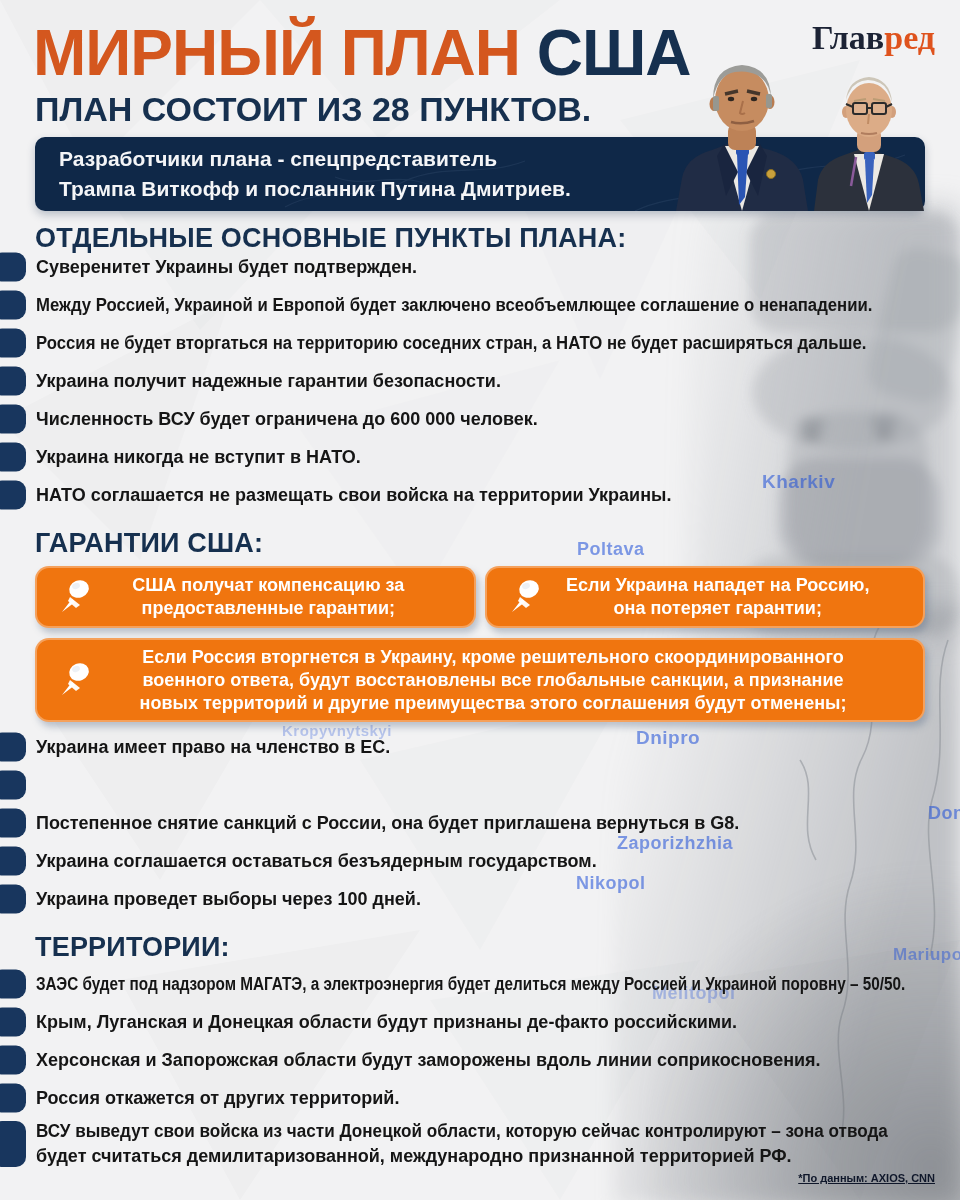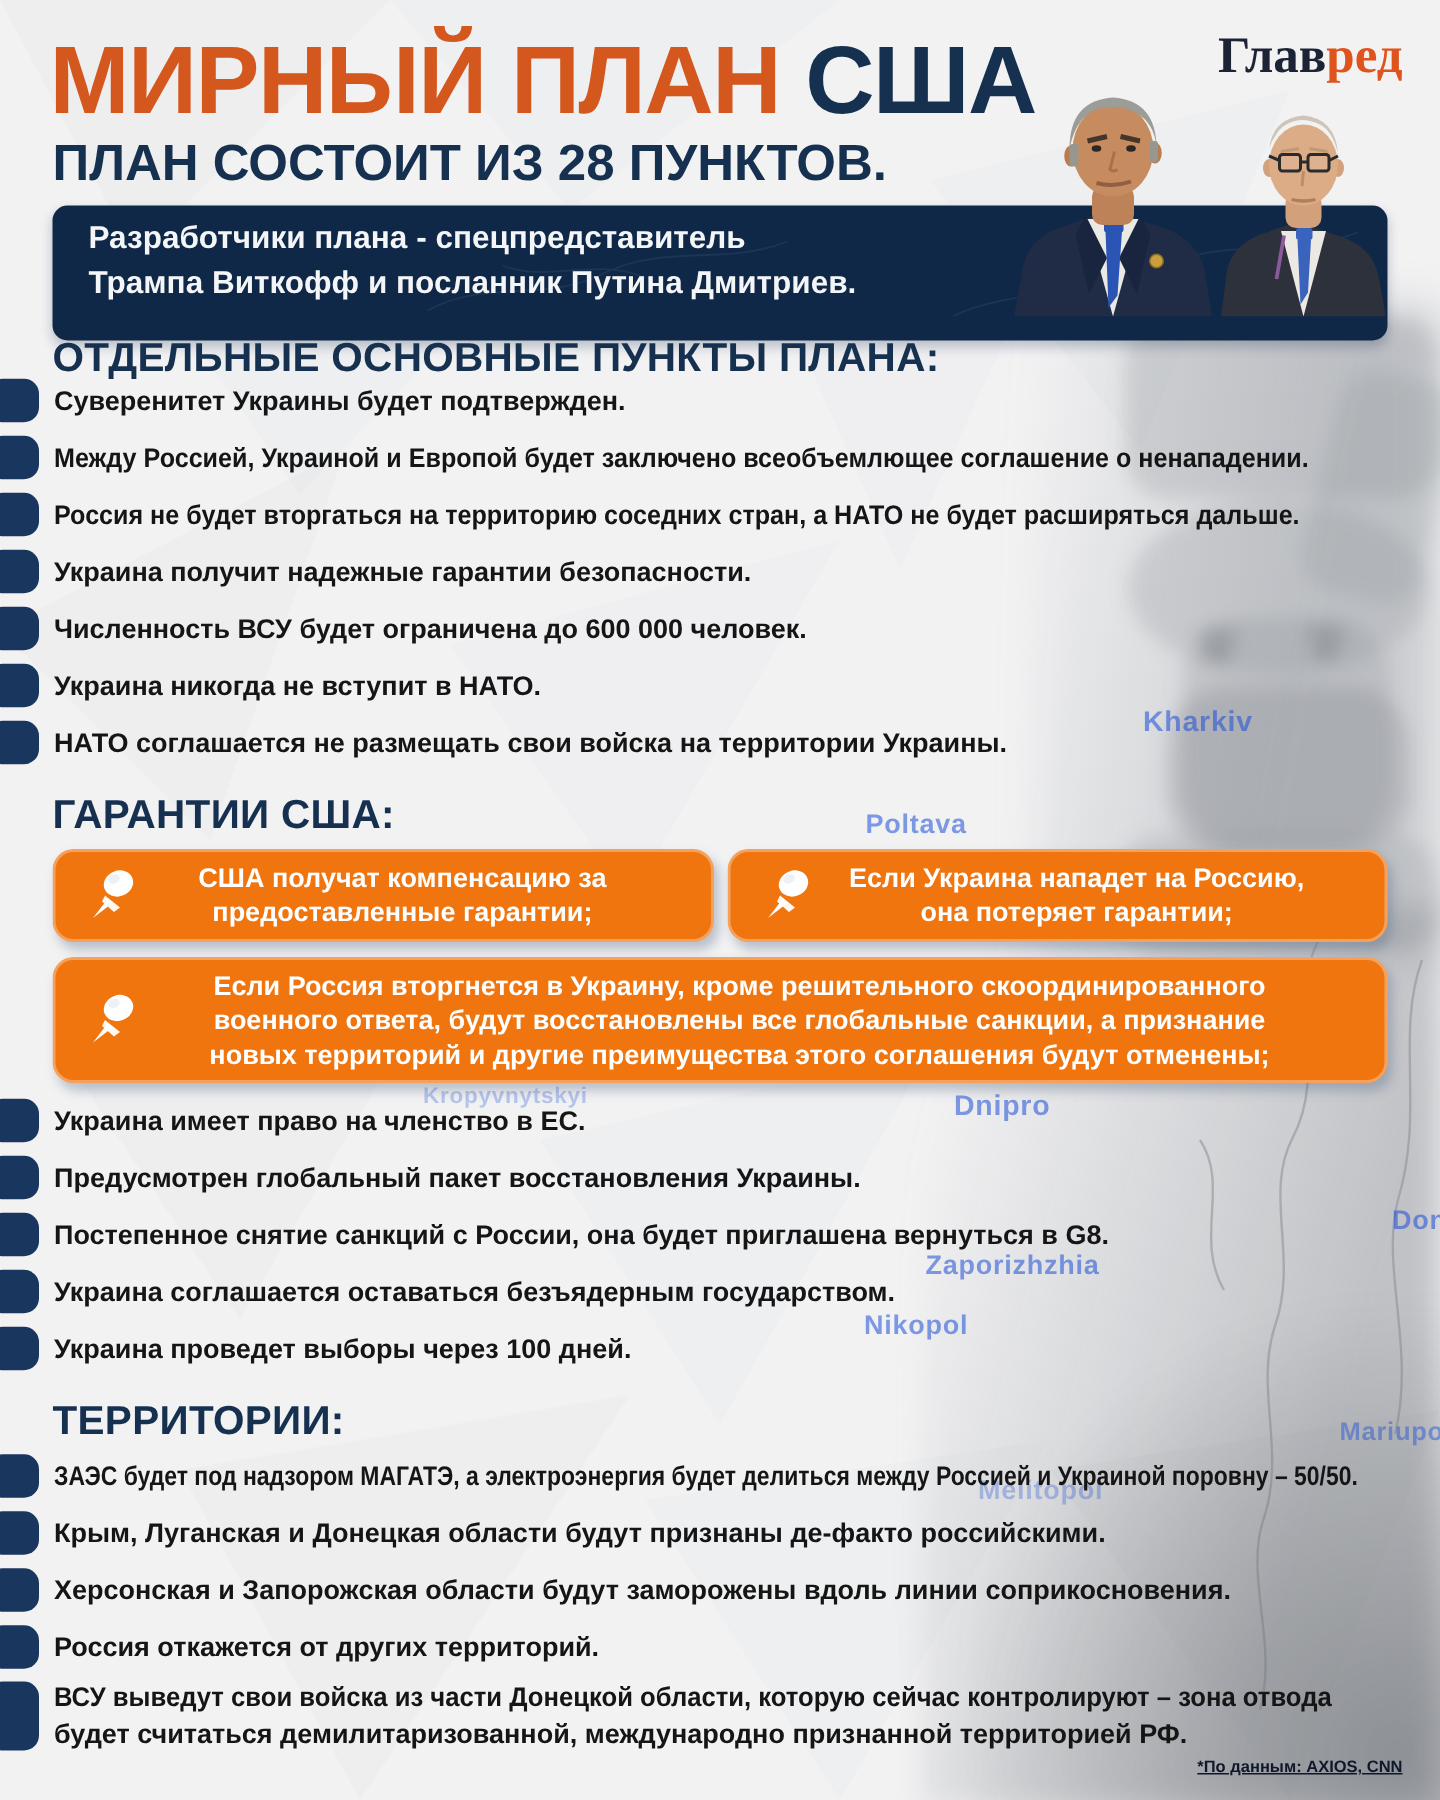--- a/index.html
+++ b/index.html
@@ -24,21 +24,21 @@
     filter:blur(8px);}
   .map-label{position:absolute;z-index:1;color:#1d4ed8;font-weight:bold;opacity:.55;letter-spacing:.5px;white-space:nowrap;}
   
   .title{left:33px;top:20px;z-index:2;font-size:64px;line-height:66px;font-weight:800;letter-spacing:-1px;white-space:nowrap;}
   .title .accent{color:#d4571e;}
   .title .rest{color:#16304f;}
   .subtitle{left:35px;top:90px;z-index:2;font-size:34px;line-height:38px;font-weight:800;color:#16304f;white-space:nowrap;}
   .logo{right:25px;top:18px;z-index:2;font-family:"Liberation Serif", serif;font-weight:bold;font-size:34px;line-height:40px;white-space:nowrap;text-align:center;}
   .logo .l1{color:#1c2335;}
   .logo .l2{color:#df531d;}
-  .banner{left:35px;top:137px;width:890px;height:90px;z-index:1;
+  .banner{left:35px;top:137px;width:890px;height:74px;z-index:1;
     background:#0f2848;border-radius:10px;box-shadow:0 4px 8px rgba(40,60,90,.28);overflow:hidden;}
   .banner-text{position:absolute;left:24px;top:7px;color:#f4f5f7;font-weight:bold;font-size:21px;line-height:30px;white-space:nowrap;}
   .photos{left:668px;top:54px;width:264px;height:157px;z-index:2;}
   
   .h{position:absolute;left:35px;z-index:2;font-size:27px;line-height:32px;font-weight:800;color:#16304f;letter-spacing:.2px;white-space:nowrap;}
   .list{position:absolute;left:0;width:908px;z-index:2;}
   .item{position:relative;height:38px;display:flex;align-items:center;padding-left:36px;box-sizing:border-box;}
   .item.two{height:54px;}
   .tab{position:absolute;left:-8px;top:50%;transform:translateY(-50%);width:34px;height:29px;border-radius:10px;background:#18365e;}
   .item.two .tab{height:46px;}
@@ -256,21 +256,20 @@
   <div class="gbox-text"><span class="inner w730">Если Россия вторгнется в Украину, кроме решительного скоординированного военного ответа, будут восстановлены все глобальные санкции, а признание новых территорий и другие преимущества этого соглашения будут отменены;</span></div>
 </div>
 
 <div class="list" style="top:728px;">
   <div class="item">
       <span class="tab"></span>
       <span class="item-text">Украина имеет право на членство в ЕС.</span>
     </div>
   <div class="item">
       <span class="tab"></span>
-      <span class="item-text">Предусмотрен глобальный пакет восстановления Украины.</span>
     </div>
   <div class="item">
       <span class="tab"></span>
       <span class="item-text">Постепенное снятие санкций с России, она будет приглашена вернуться в G8.</span>
     </div>
   <div class="item">
       <span class="tab"></span>
       <span class="item-text">Украина соглашается оставаться безъядерным государством.</span>
     </div>
   <div class="item">

